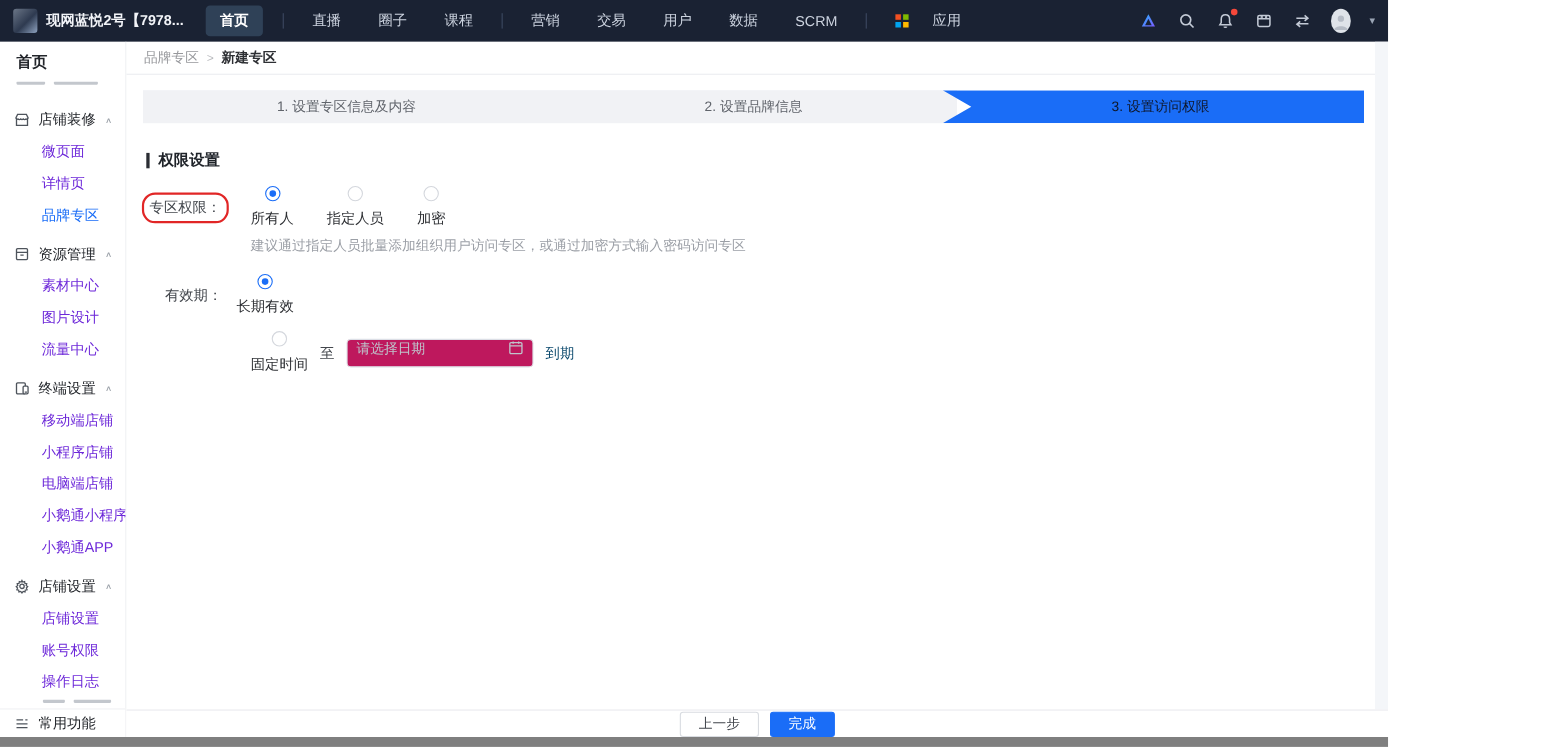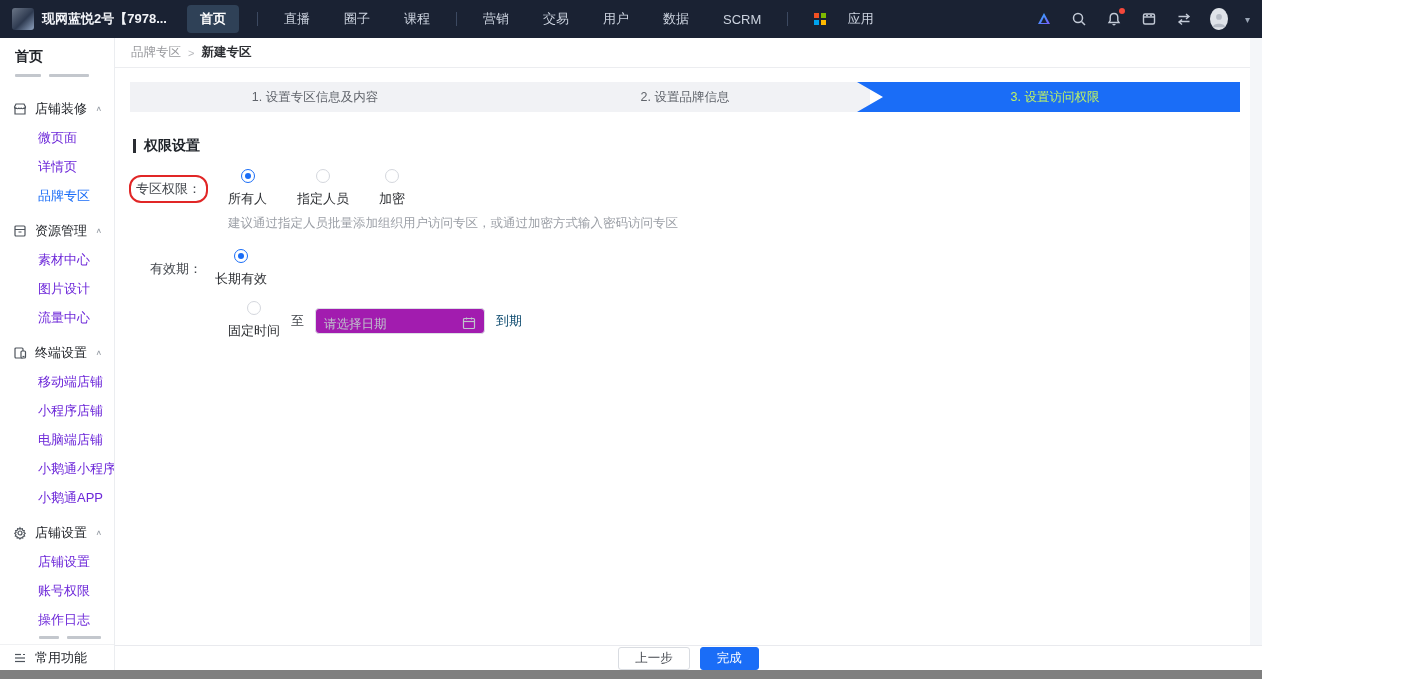--- a/index.html
+++ b/index.html
@@ -46,41 +46,41 @@
   .main { position:absolute; top:38px; left:115px; right:0; bottom:9px; background:#fff; }
   .edge-strip { position:absolute; top:0; right:0; width:12px; bottom:25px; background:#f4f6f9; }
   .breadcrumb { height:30px; display:flex; align-items:center; padding-left:16px; font-size:12.5px;
                 border-bottom:1px solid #ecedf0; }
   .crumb-parent { color:#97989c; cursor:pointer; }
   .crumb-sep { color:#b8b9bd; margin:0 7px; font-size:11px; }
   .crumb-current { color:#2d2f33; font-weight:bold; }
 
   .stepper { display:flex; height:30px; margin:14px 22px 0 15px; font-size:12.5px; }
   .step { flex:1; display:flex; align-items:center; justify-content:center; background:#f1f2f5; color:#60646b; }
-  .step.active { background:#1a6df7; color:#bef264; margin-left:-13px;
+  .step.active { background:#1a6df7; color:#0f172a; margin-left:-13px;
                  clip-path:polygon(0 0, 100% 0, 100% 100%, 0 100%, 26px 50%); padding-left:13px; }
 
   .section-title { margin:25px 0 0 18px; font-size:14px; font-weight:bold; color:#1f2329; display:flex; align-items:center; }
   .section-title::before { content:""; display:inline-block; width:3px; height:14px; background:#2a2d33; margin-right:8px; }
 
   .form { margin-top:13px; font-size:13px; color:#2d2f33; }
   .form-row { display:flex; align-items:center; margin-top:14px; }
   .label-col { width:100px; display:flex; justify-content:flex-end; flex:0 0 auto; color:#43474d; }
   .red-box { border:2px solid #e12626; border-radius:12px; padding:3px 5px; margin-right:7px; }
   .plain-label { margin-right:13px; }
   .radio-group { display:flex; align-items:center; gap:30px; margin-left:13px; }
   .radio-opt { display:flex; align-items:center; gap:7px; cursor:pointer;flex-direction:column; }
   .radio { width:14px; height:14px; border-radius:50%; border:1px solid #d4d7dd; background:#fff; position:relative; flex:0 0 auto; }
   .radio.sel { border-color:#1a6df7; }
   .radio.sel::after { content:""; position:absolute; left:3px; top:3px; width:6px; height:6px; border-radius:50%; background:#1a6df7; }
   .hint { margin:7px 0 0 113px; font-size:12.5px; color:#9b9fa6; }
   .fixed-line { display:flex; align-items:center; margin:13px 0 0 113px; }
   .mid-word { margin:0 11px; color:#43474d; }
-  .date-input { width:170px; height:26px; border:1px solid #dcdfe6; border-radius:4px; display:flex; align-items:flex-end;
-                padding:0 8px; color:#bfc4cc; font-size:12.5px; background:#a21caf; cursor:text; }
+  .date-input { width:170px; height:26px; border:1px solid #dcdfe6; border-radius:4px; display:flex; align-items:flex-start;
+                padding:0 8px; color:#bfc4cc; font-size:12.5px; background:#be185d; cursor:text; }
   .date-ph { flex:1; }
   .cal-icon { color:#c0c4cc; }
   .suffix-word { margin-left:11px; color:#0c4a6e; }
 
   .main-footer { position:absolute; left:0; right:0; bottom:0; height:25px; border-top:1px solid #e9eaee; background:#fff;
                  display:flex; align-items:center; justify-content:center; gap:10px; }
   .btn { height:23px; padding:0 16px; font-size:12.5px; border-radius:3px; display:flex; align-items:center; cursor:pointer; }
   .btn-prev { background:#fff; border:1px solid #d9dce1; color:#42464d; }
   .btn-finish { background:#1a6df7; border:1px solid #1a6df7; color:#fff; }
 

